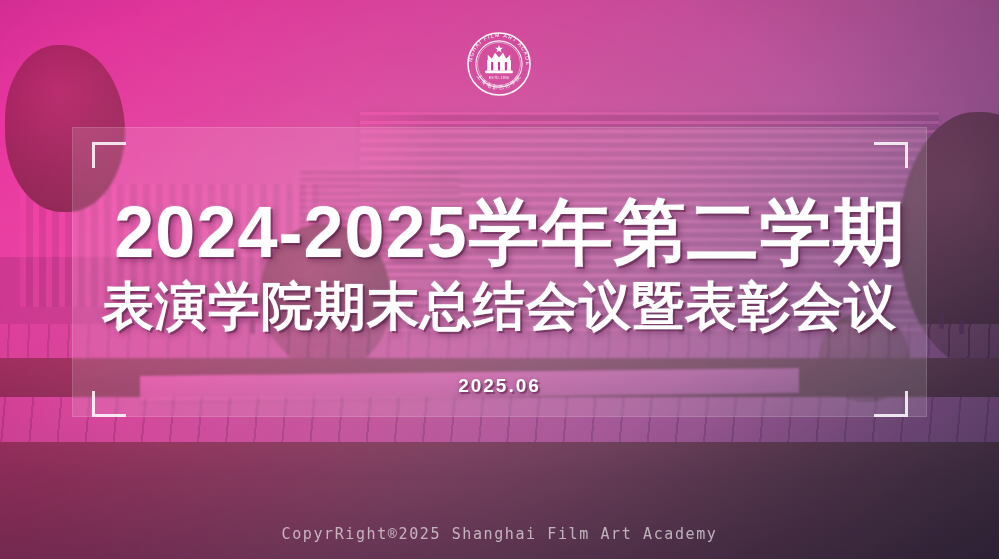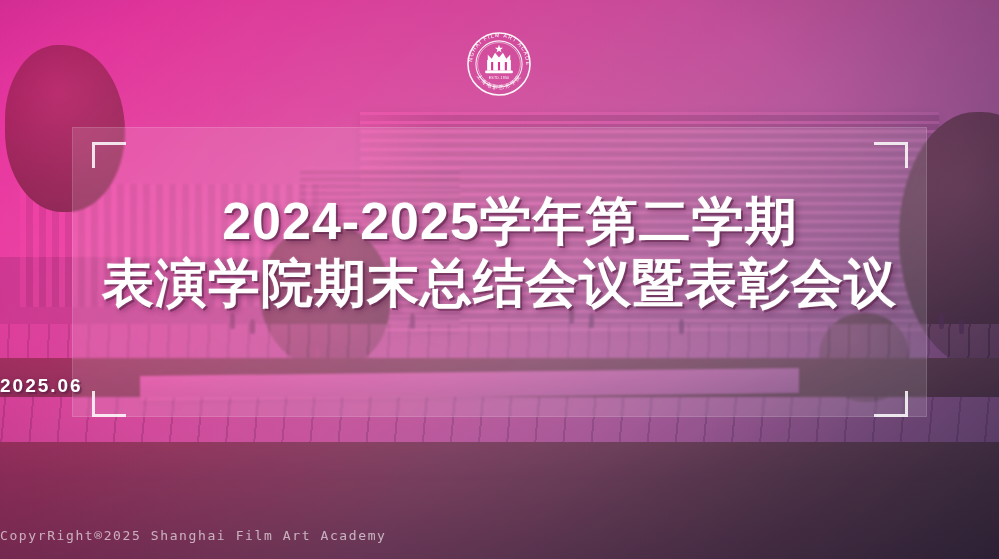--- a/index.html
+++ b/index.html
@@ -102,29 +102,29 @@
 
   
   .titles{position:absolute;left:0;top:192px;width:999px;text-align:center;}
   .title-line{
     font-weight:bold;color:#ffffff;letter-spacing:1px;line-height:1.12;
     text-shadow:
       2px 2px 0 rgba(90,30,70,.55),
       3px 3px 6px rgba(70,20,60,.45),
       0 0 2px rgba(255,255,255,.5);
   }
-  .title-1{font-size:52px;margin-left:21px;}
+  .title-1{font-size:72px;margin-left:21px;}
   .title-2{font-size:52px;margin-top:4px;text-align:center;}
 
-  .date{position:absolute;left:0;top:375px;width:999px;text-align:left;
+  .date{position:absolute;left:0;top:375px;width:999px;text-align:center;
     font-size:19px;font-weight:bold;color:#ffffff;letter-spacing:2px;
     text-shadow:2px 2px 0 rgba(90,30,70,.5),0 2px 5px rgba(60,15,55,.45);}
 
-  .footer{position:absolute;left:0;bottom:16px;width:999px;
-    font-size:13px;letter-spacing:1.6px;color:rgba(255,255,255,.62);
+  .footer{position:absolute;left:0;bottom:16px;width:999px;text-align:center;
+    font-size:15px;letter-spacing:1.6px;color:rgba(255,255,255,.62);
     font-family:"DejaVu Sans Mono","Liberation Mono",monospace;}
 </style>
 </head>
 <body>
 
 <div class="slide">
 
   <div class="photo">
     <div class="sky"></div>
 

